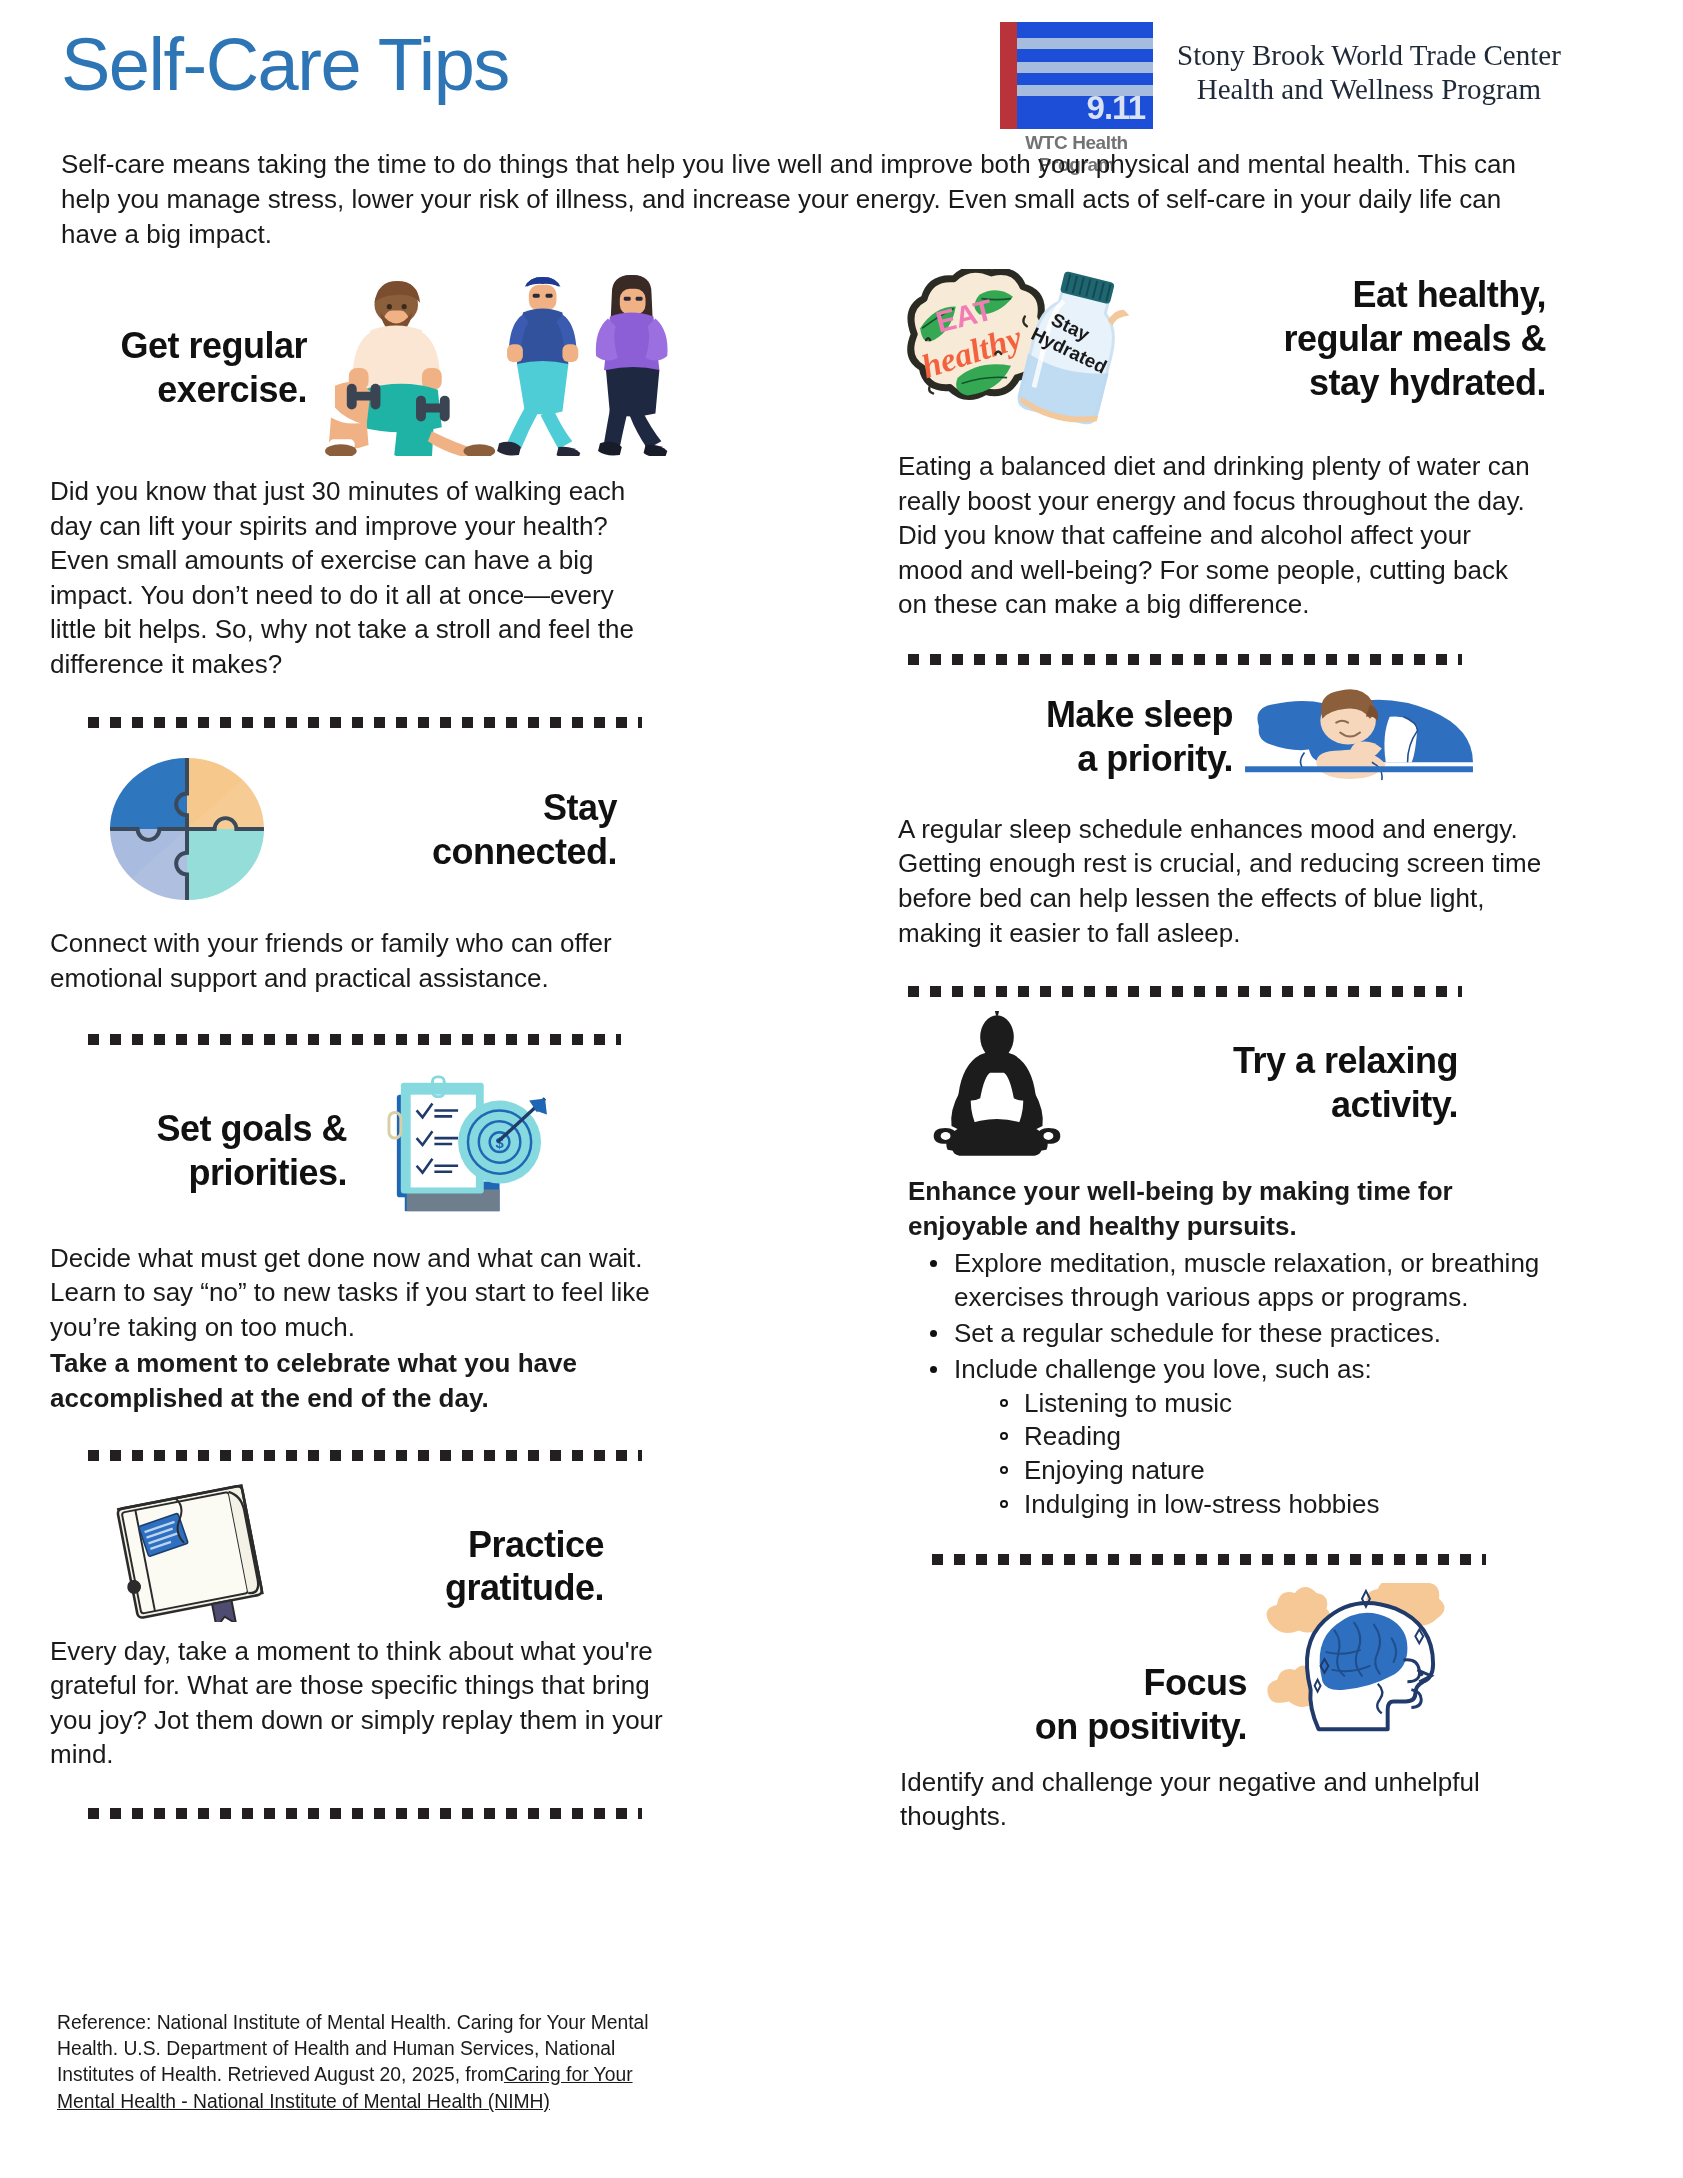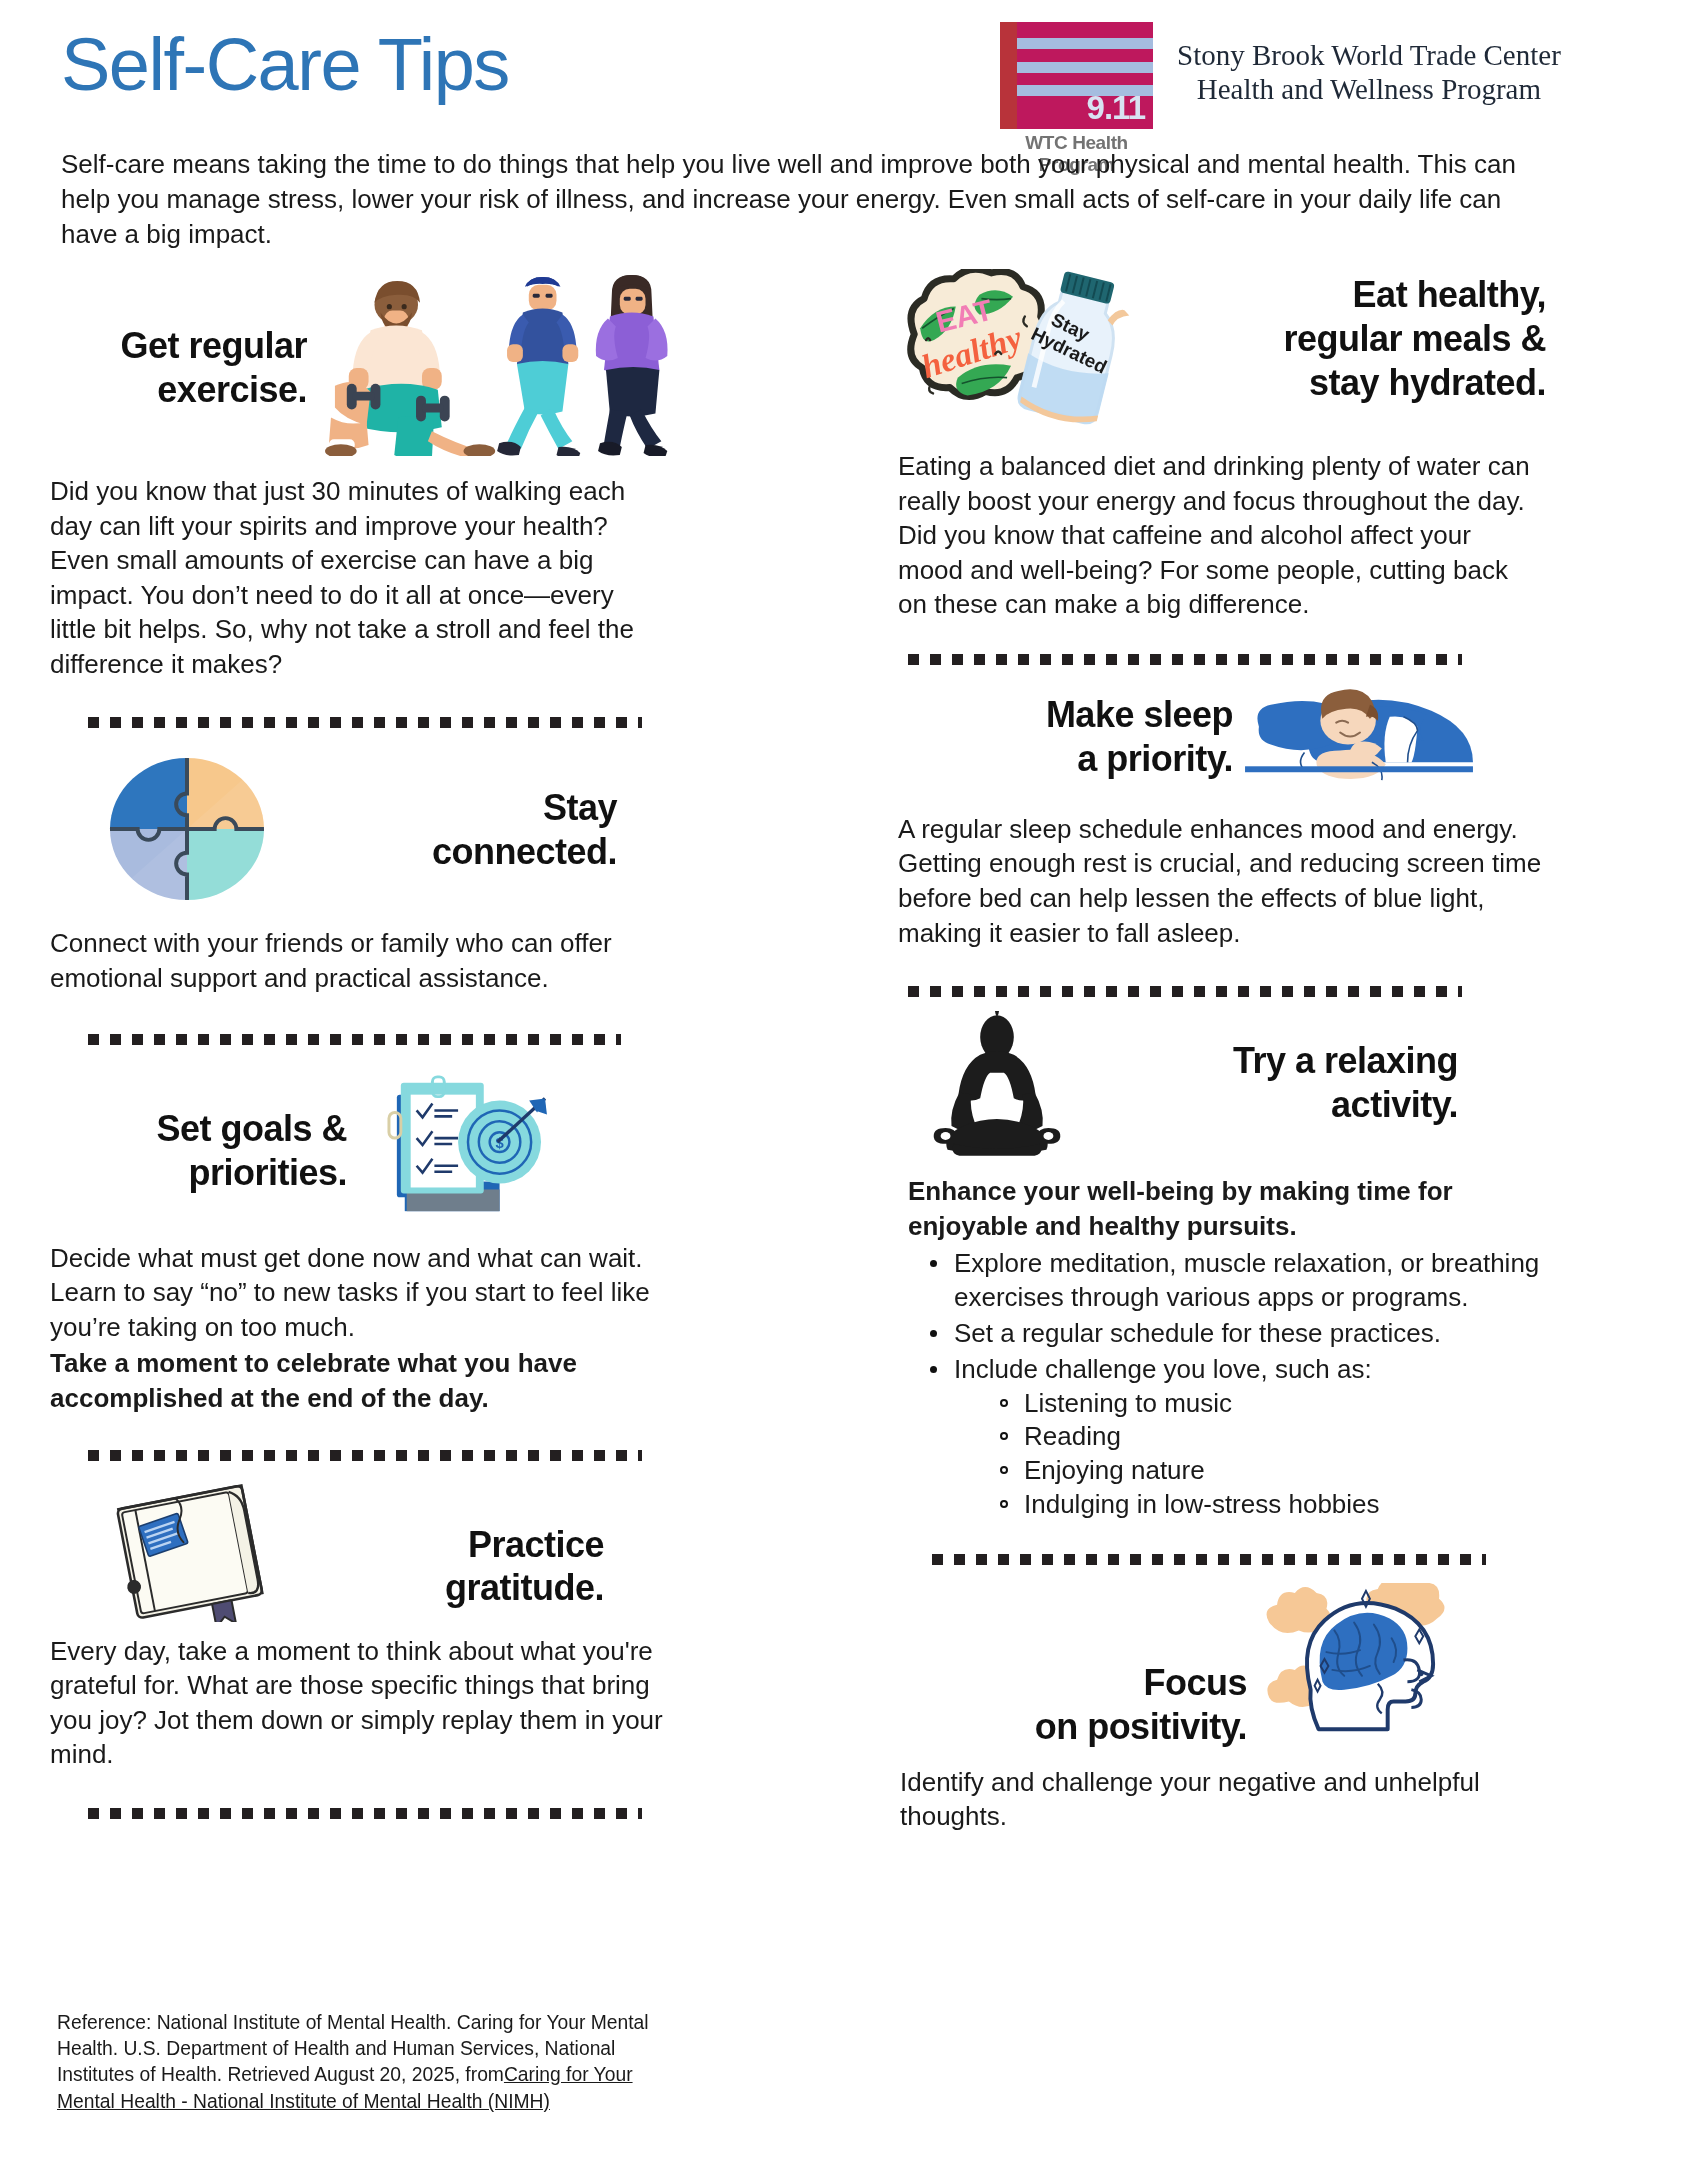--- a/index.html
+++ b/index.html
@@ -16,21 +16,21 @@
   
   .header { position:relative; height:168px; }
   .title {
     position:absolute; left:61px; top:28px;
     font-size:74px; font-weight:normal; color:#2E75B6;
     letter-spacing:-1.5px; line-height:1;
   }
   .logo-block { position:absolute; left:1000px; top:22px; display:flex; align-items:flex-start; }
   .wtc-logo { width:153px; position:relative; }
   .wtc-flag {
-    width:153px; height:107px; background:#be185d;
+    width:153px; height:107px; background:#1d4ed8;
     position:relative; overflow:hidden;
   }
   .wtc-flag .redbar { position:absolute; left:0; top:0; width:17px; height:107px; background:#B8333A; }
   .wtc-flag .stripe { position:absolute; left:17px; width:137px; background:#A5BCDF; }
   .wtc-flag .s1 { top:16px; height:11px; }
   .wtc-flag .s2 { top:40px; height:11px; }
   .wtc-flag .s3 { top:63px; height:11px; }
   .wtc-911 {
     position:absolute; right:8px; bottom:2px;
     font-size:33px; font-weight:bold; color:#D8E2F2; letter-spacing:-1px;

